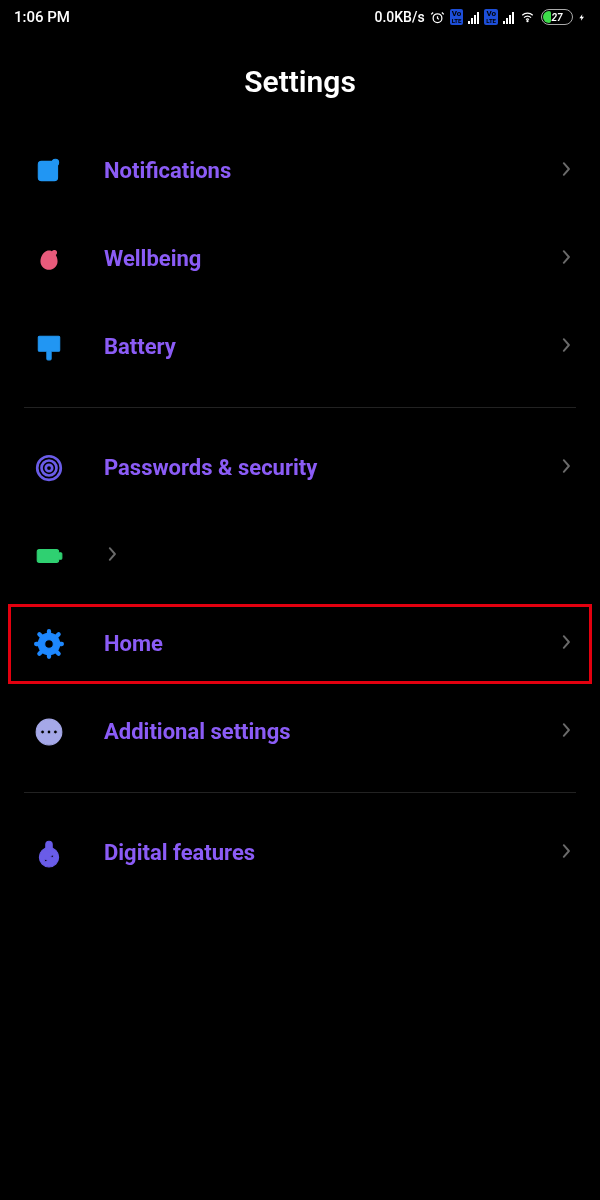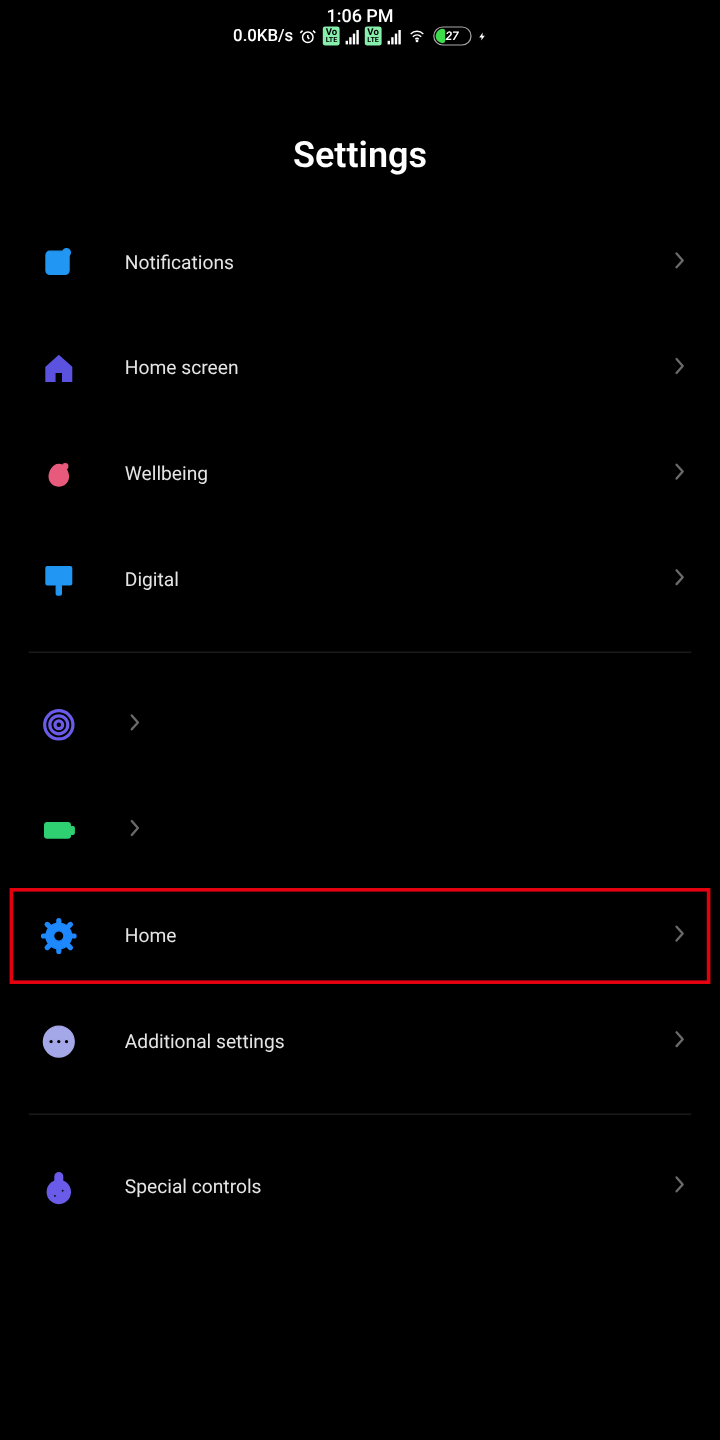--- a/index.html
+++ b/index.html
@@ -12,80 +12,78 @@
     overflow: hidden;
   }
   .status-bar {
     display: flex;
     justify-content: space-between;
     align-items: center;
     padding: 4px 14px 0 14px;
     height: 30px;
     font-size: 15px;
     font-weight: 500;
-    flex-direction: column;
   }
   .status-right {
     display: flex;
     align-items: center;
     gap: 5px;
     font-size: 14px;
   }
   .status-right svg { display: block; }
   .header {
     text-align: center;
     padding: 34px 0 28px 0;
   }
   .header h1 {
     font-size: 30px;
     font-weight: 600;
-    margin-top: 48px;
   }
   .list { }
   .row {
     display: flex;
     align-items: center;
     padding: 0 24px;
     height: 88px;
     position: relative;
   }
   .row .icon {
     width: 34px;
     height: 34px;
     display: flex;
     align-items: center;
     justify-content: center;
     margin-right: 38px;
     margin-left: 8px;
   }
   .row .label {
     flex: 1;
-    font-size: 16px;
-    font-weight: 400;
-    color: #e5e5e5;
+    font-size: 22px;
+    font-weight: 700;
+    color: #8b5cf6;
     line-height: 1.25;
   }
   .row .chev {
     color: #6a6a6a;
   }
   .divider {
     height: 1px;
     background: #222;
     margin: 16px 24px;
   }
   .highlight {
     position: absolute;
     left: 8px; right: 8px; top: 4px; bottom: 4px;
     border: 3px solid #e3000f;
     pointer-events: none;
   }
   .volte {
     font-size: 8px;
     font-weight: 700;
-    background: #86efac;
+    background: #1d4ed8;
     color: #000;
     padding: 1px 2px;
     border-radius: 2px;
     line-height: 1;
     display: inline-flex;
     flex-direction: column;
     align-items: center;
   }
   .volte span { display:block; font-size:6px; }
   .signal {
@@ -181,58 +179,48 @@
           <use href="#notifications-icon"></use>
         </svg>
       </span>
       <span class="label">Notifications</span>
       <span class="chev"><svg width="18" height="18" viewBox="0 0 28 28" stroke="#6a6a6a" fill="none">
           <use href="#chevron-right-icon"></use>
         </svg></span>
     </div>
     <div class="row">
       <span class="icon">
-        <svg width="30" height="30" viewBox="0 0 28 28" fill="#5b52e0" stroke="#5b52e0">
-          <use href="#home-icon"></use>
-        </svg>
-      </span>
-      <span class="label">Home screen</span>
-      <span class="chev"><svg width="18" height="18" viewBox="0 0 28 28" stroke="#6a6a6a" fill="none">
-          <use href="#chevron-right-icon"></use>
-        </svg></span>
-    </div>
-    <div class="row">
-      <span class="icon">
         <svg width="30" height="30" viewBox="0 0 28 28" fill="#e85a7b" stroke="#e85a7b">
           <use href="#wallpaper-icon"></use>
         </svg>
       </span>
       <span class="label">Wellbeing</span>
       <span class="chev"><svg width="18" height="18" viewBox="0 0 28 28" stroke="#6a6a6a" fill="none">
           <use href="#chevron-right-icon"></use>
         </svg></span>
     </div>
     <div class="row">
       <span class="icon">
         <svg width="30" height="30" viewBox="0 0 28 28" fill="#2196f3" stroke="#2196f3">
           <use href="#themes-icon"></use>
         </svg>
       </span>
-      <span class="label">Digital</span>
+      <span class="label">Battery</span>
       <span class="chev"><svg width="18" height="18" viewBox="0 0 28 28" stroke="#6a6a6a" fill="none">
           <use href="#chevron-right-icon"></use>
         </svg></span>
     </div>
     <div class="divider"></div>
     <div class="row">
       <span class="icon">
         <svg width="30" height="30" viewBox="0 0 28 28" fill="none" stroke="#6a5ce8">
           <use href="#fingerprint-icon"></use>
         </svg>
       </span>
+      <span class="label">Passwords &amp; security</span>
       <span class="chev"><svg width="18" height="18" viewBox="0 0 28 28" stroke="#6a6a6a" fill="none">
           <use href="#chevron-right-icon"></use>
         </svg></span>
     </div>
     <div class="row">
       <span class="icon">
         <svg width="30" height="30" viewBox="0 0 28 28" fill="#2fd071" stroke="#2fd071">
           <use href="#battery-icon"></use>
         </svg>
       </span>
@@ -263,21 +251,21 @@
           <use href="#chevron-right-icon"></use>
         </svg></span>
     </div>
     <div class="divider"></div>
     <div class="row">
       <span class="icon">
         <svg width="30" height="30" viewBox="0 0 28 28" fill="#6a5ce8" stroke="#6a5ce8">
           <use href="#flask-icon"></use>
         </svg>
       </span>
-      <span class="label">Special controls</span>
+      <span class="label">Digital features</span>
       <span class="chev"><svg width="18" height="18" viewBox="0 0 28 28" stroke="#6a6a6a" fill="none">
           <use href="#chevron-right-icon"></use>
         </svg></span>
     </div>
   </div>
 
 <svg width="0" height="0" style="position:absolute">
   <defs>
     <g id="notifications-icon">
         <rect x="4" y="5" width="18" height="18" rx="3"></rect>

